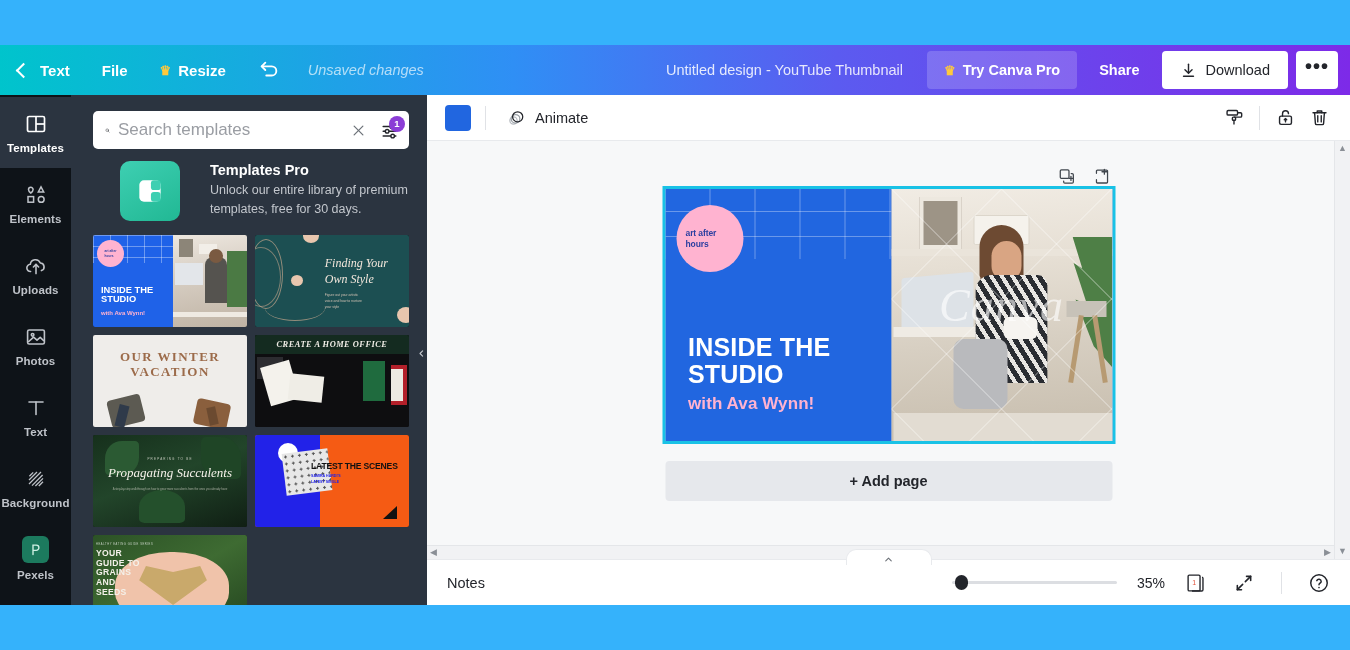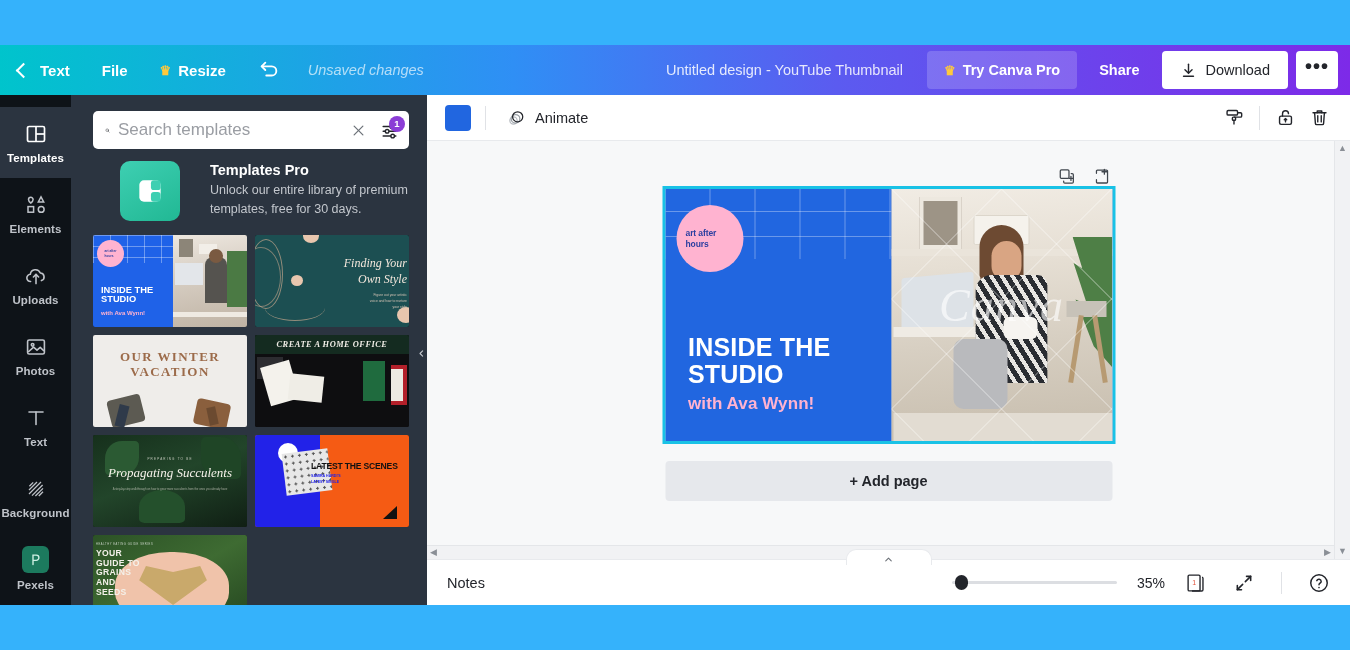--- a/index.html
+++ b/index.html
@@ -71,21 +71,21 @@
     padding-bottom: 8px;
   }
 
   
   .body { flex: 1; display: flex; min-height: 0; position: relative; }
 
   
   .rail {
     width: 71px; flex:0 0 71px; background:#0E1318;
     display:flex; flex-direction:column; align-items:center;
-    padding-top: 12px;
+    padding-top: 2px;
   }
   .rail-item {
     width:71px; height: 71px;
     display:flex; flex-direction:column; align-items:center; justify-content:center;
     gap:6px; cursor:pointer; color:#BFC3C9;
   }
   .rail-item.active { background:#2B3440; color:#fff; }
   .rail-label { font-size:11.5px; font-weight:bold; letter-spacing:.1px; }
   .rail-ico { width:24px; height:24px; display:block; }
 
@@ -454,21 +454,21 @@
         </div>
 
         <div class="tcard">
           <div style="position:absolute;inset:0;background:#1C4F52;">
             <div style="position:absolute;left:-6px;top:4px;width:34px;height:70px;border:1.4px solid rgba(224,180,150,.6);border-radius:50%;"></div>
             <div style="position:absolute;left:-14px;top:12px;width:40px;height:60px;border:1.4px solid rgba(224,180,150,.5);border-radius:50%;"></div>
             <div style="position:absolute;left:48px;top:-6px;width:16px;height:14px;border-radius:50%;background:#E8C6AE;"></div>
             <div style="position:absolute;left:36px;top:40px;width:12px;height:11px;border-radius:50%;background:#E8C6AE;"></div>
             <div style="position:absolute;right:-6px;bottom:4px;width:18px;height:16px;border-radius:50%;background:#E8C6AE;"></div>
             <div style="position:absolute;left:10px;bottom:6px;width:60px;height:26px;border-bottom:1.3px solid rgba(224,180,150,.6);border-radius:0 0 50% 50%;"></div>
-            <div style="position:absolute;right:2px;top:20px;text-align:right;">
+            <div style="position:absolute;right:21px;top:20px;">
               <div style="font-family:'Liberation Serif',serif;font-style:italic;color:#F3E7DC;font-size:12px;line-height:1.35;">Finding Your<br>Own Style</div>
               <div style="color:#CFC0B2;font-size:3.4px;line-height:1.7;margin-top:6px;">Figure out your artistic<br>voice and how to nurture<br>your style</div>
             </div>
           </div>
         </div>
 
         <div class="tcard">
           <div style="position:absolute;inset:0;background:#EFEDEA;">
             <div style="position:absolute;left:0;right:0;top:14px;text-align:center;font-family:'Liberation Serif',serif;color:#9C6B4A;font-size:13px;font-weight:bold;letter-spacing:1.4px;line-height:1.18;">OUR WINTER<br>VACATION</div>
             <div style="position:absolute;left:16px;bottom:2px;width:34px;height:28px;background:#5C5A52;transform:rotate(-14deg);border-radius:4px;"></div>

